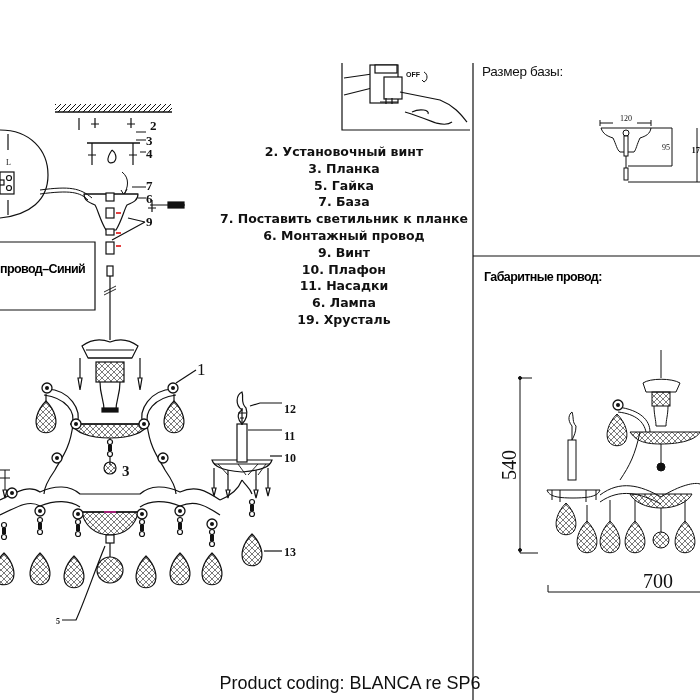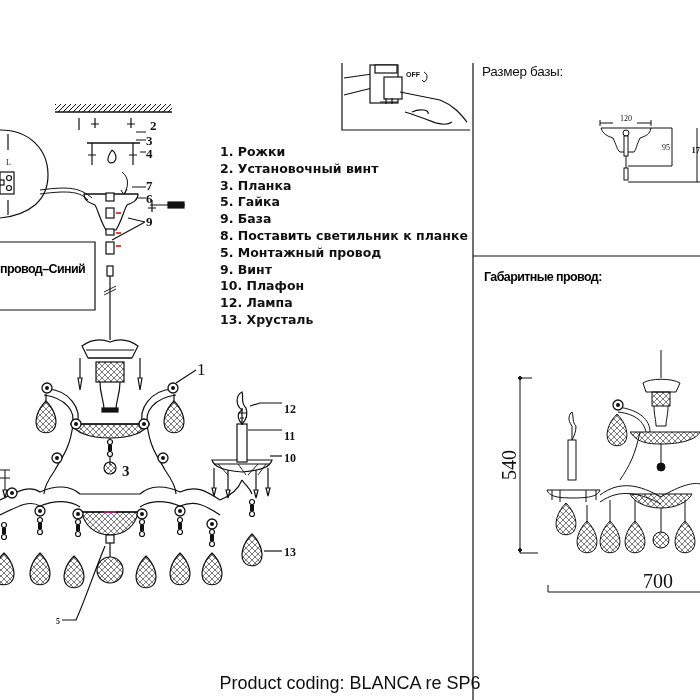--- a/index.html
+++ b/index.html
@@ -1,17 +1,17 @@
 <!DOCTYPE html>
 <html><head>
 <meta charset="utf-8">
 <style>
   html, body { margin:0; padding:0; background:#fff; }
   body { width:700px; height:700px; position:relative; overflow:hidden; font-family:"Liberation Sans", sans-serif; color:#000; }
-  .abs { position:absolute; }
+  .abs { position:absolute;text-align:center; }
   .legend { left:220px; top:144px; font-family:"DejaVu Sans", sans-serif; font-weight:bold; font-size:12.5px; line-height:16.8px; color:#111; }
   .legend div { white-space:nowrap; }
   .base-title { left:482px; top:64px; font-size:13.5px; color:#111; letter-spacing:-0.3px; }
   .gab-title { left:484px; top:270px; font-size:12.5px; font-weight:bold; letter-spacing:-0.6px; }
   .footer { left:0; top:673px; width:700px; text-align:center; font-size:18px; color:#111; }
   .wire-label { left:0; top:262px; font-weight:bold; font-size:12.5px; letter-spacing:-0.6px; }
   svg { position:absolute; left:0; top:0; }
   .serif { font-family:"Liberation Serif", serif; }
 </style>
 </head>
@@ -264,28 +264,28 @@
     <text x="284" y="462" font-size="12">10</text>
     <text x="284" y="556" font-size="12">13</text>
     <text x="122" y="476" font-size="15">3</text>
     <text x="56" y="624" font-size="8">5</text>
   </g>
 </svg>
 
 <div class="abs wire-label">провод–Синий</div>
 
 <div class="abs legend">
-  <div>1. Рожки</div>
   <div>2. Установочный винт</div>
   <div>3. Планка</div>
   <div>5. Гайка</div>
-  <div>9. База</div>
-  <div>8. Поставить светильник к планке</div>
-  <div>5. Монтажный провод</div>
+  <div>7. База</div>
+  <div>7. Поставить светильник к планке</div>
+  <div>6. Монтажный провод</div>
   <div>9. Винт</div>
   <div>10. Плафон</div>
-  <div>12. Лампа</div>
-  <div>13. Хрусталь</div>
+  <div>11. Насадки</div>
+  <div>6. Лампа</div>
+  <div>19. Хрусталь</div>
 </div>
 
 <div class="abs base-title">Размер базы:</div>
 <div class="abs gab-title">Габаритные провод:</div>
 <div class="abs footer">Product coding: BLANCA re SP6</div>
 
 </body></html>

